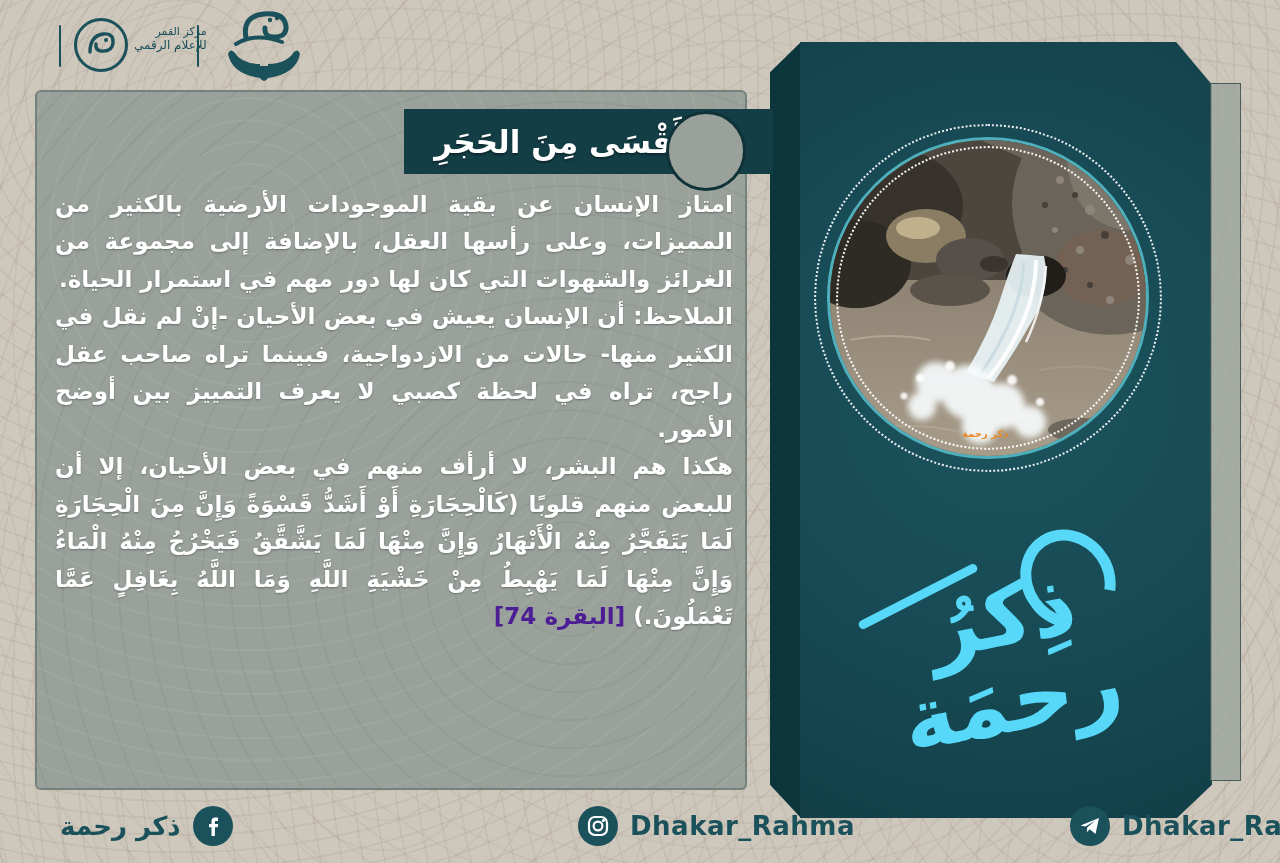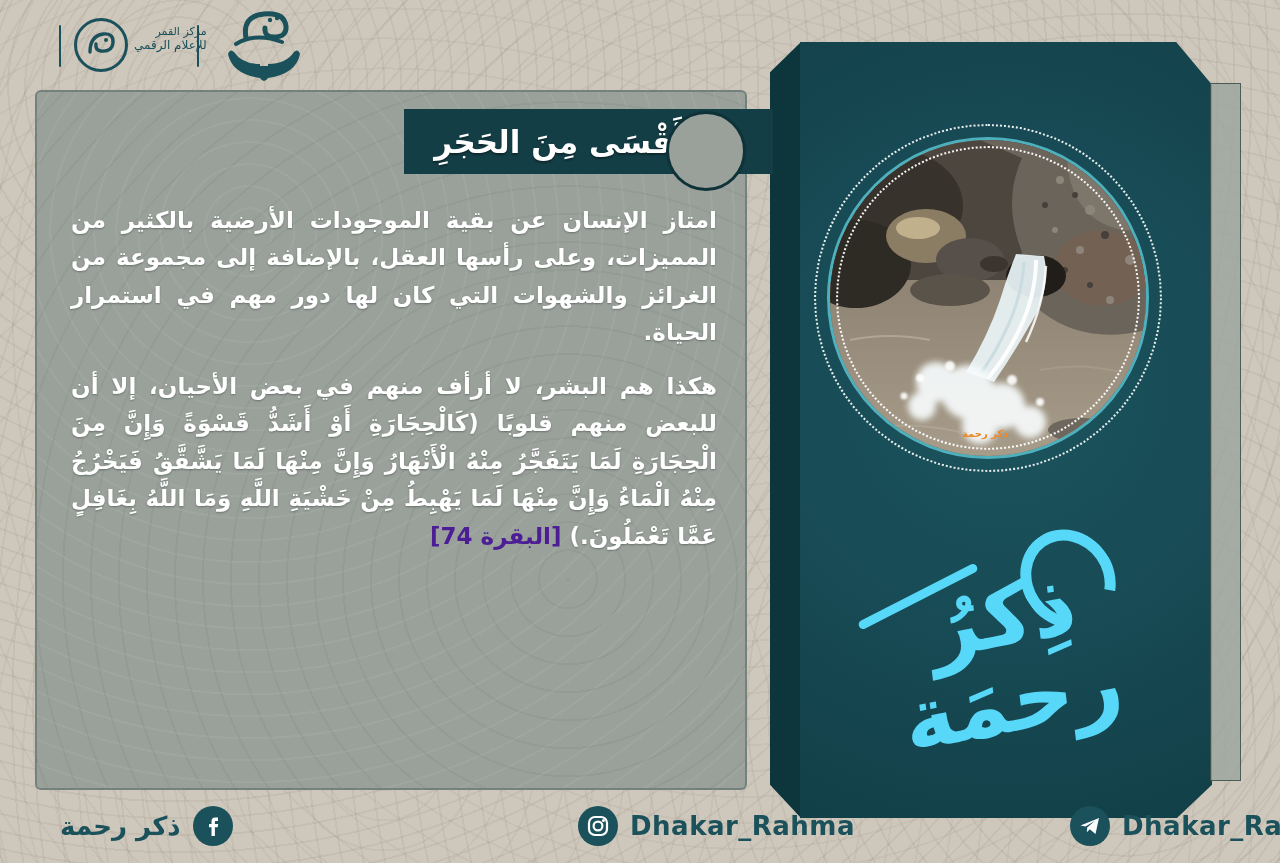--- a/index.html
+++ b/index.html
@@ -37,21 +37,21 @@
     text-shadow:0 2px 2px rgba(0,0,0,0.35);}
   .title-circle{left:666px;top:111px;width:80px;height:80px;border-radius:50%;
     background:#9aa19b;border:3px solid #0f3238;box-sizing:border-box;z-index:4;}
 
   .article{
     left:55px;top:186px;width:678px;height:596px;z-index:2;
     direction:rtl;text-align:justify;color:#ffffff;
     font-size:23px;font-weight:bold;line-height:1.63;
     text-shadow:0 1px 2px rgba(20,30,30,0.35);
   }
-  .article p{margin:16px;}
+  .article p{margin:0;}
   .cite{color:#4c1d95;text-shadow:none;}
 
   
   .panel-fold{left:770px;top:42px;width:31px;height:776px;background:#0d353c;
     clip-path:polygon(100% 0,100% 100%,0 95.7%,0 3.9%);}
   .panel-main{left:800px;top:42px;width:412px;height:776px;
     background:radial-gradient(circle at 50% 45%, #1b545e 0%, #174a54 55%, #123f48 100%);
     clip-path:polygon(0 0,91.3% 0,100% 5.5%,100% 95.7%,91.5% 100%,0 100%);}
   .panel-glass{left:1210px;top:83px;width:31px;height:698px;
     background:rgba(156,166,159,0.82);border:1px solid rgba(15,40,40,0.6);box-sizing:border-box;}
@@ -117,20 +117,21 @@
 
 <div class="abs content-panel"></div>
 
 <div class="abs title-bar">
   <span class="tspan">أَقْسَى مِنَ الحَجَرِ</span>
 </div>
 <div class="abs title-circle"></div>
 
 <div class="abs article">
   <p>امتاز الإنسان عن بقية الموجودات الأرضية بالكثير من المميزات، وعلى رأسها العقل، بالإضافة إلى مجموعة من الغرائز والشهوات التي كان لها دور مهم في استمرار الحياة.</p>
+  <p>الملاحظ: أن الإنسان يعيش في بعض الأحيان -إنْ لم نقل في الكثير منها- حالات من الازدواجية، فبينما تراه صاحب عقل راجح، تراه في لحظة كصبي لا يعرف التمييز بين أوضح الأمور.</p>
   <p><span>هكذا هم البشر، لا أرأف منهم في بعض الأحيان، إلا أن للبعض منهم قلوبًا (كَالْحِجَارَةِ أَوْ أَشَدُّ قَسْوَةً وَإِنَّ مِنَ الْحِجَارَةِ لَمَا يَتَفَجَّرُ مِنْهُ الْأَنْهَارُ وَإِنَّ مِنْهَا لَمَا يَشَّقَّقُ فَيَخْرُجُ مِنْهُ الْمَاءُ وَإِنَّ مِنْهَا لَمَا يَهْبِطُ مِنْ خَشْيَةِ اللَّهِ وَمَا اللَّهُ بِغَافِلٍ عَمَّا تَعْمَلُونَ.)</span> <span class="cite">[البقرة 74]</span></p>
 </div>
 
 <div class="abs panel-fold"></div>
 <div class="abs panel-main"></div>
 <div class="abs panel-glass"></div>
 
 <div class="abs photo-outer"></div>
 <div class="abs photo-ring">
   <svg viewBox="0 0 316 316">

